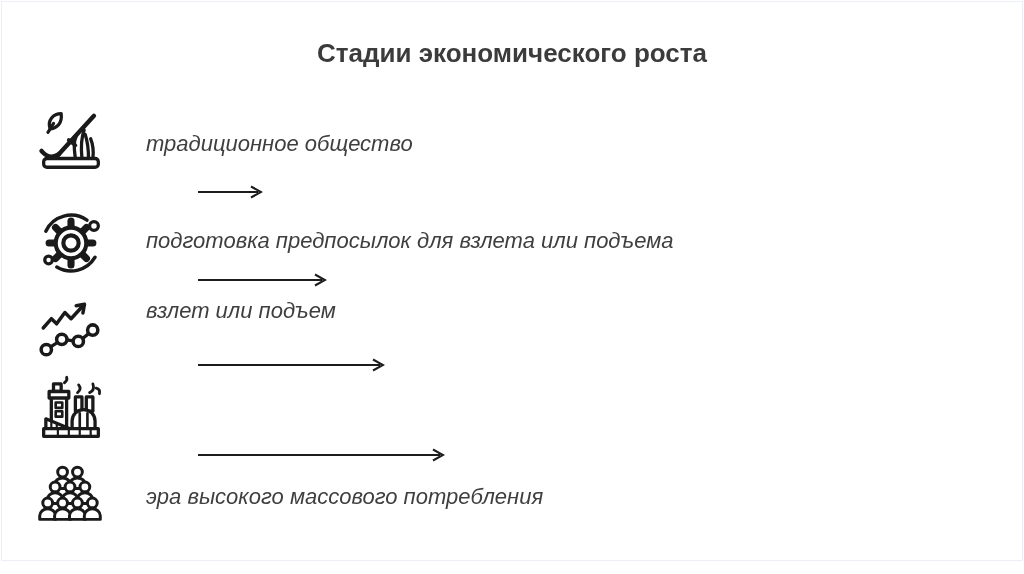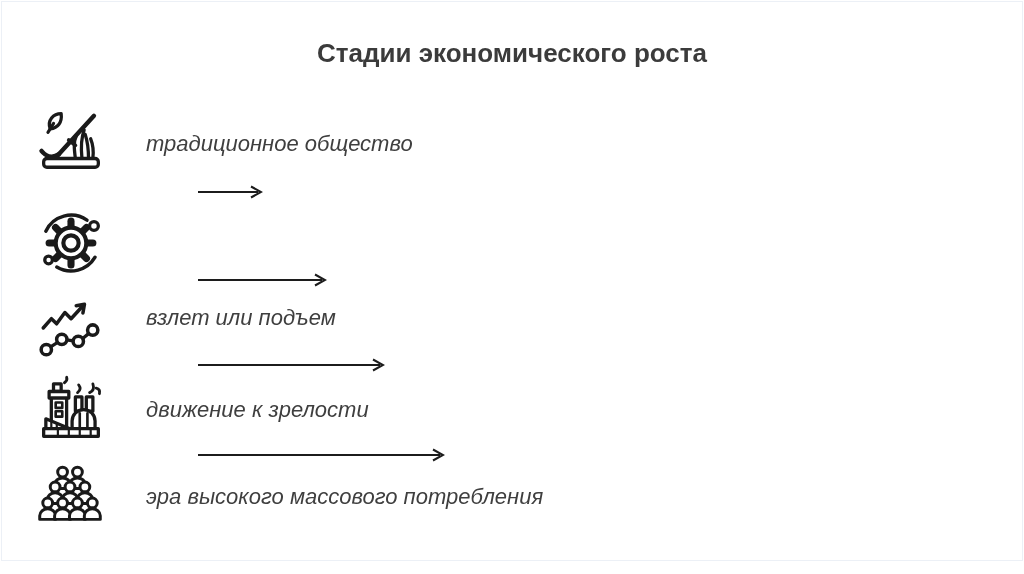--- a/index.html
+++ b/index.html
@@ -17,21 +17,21 @@
   }
   .icon{position:absolute;left:36px;width:70px;display:block;}
   .icon svg{display:block;width:100%;height:auto;}
   .label{
     position:absolute;left:146px;font-size:22px;color:#3f3f3f;
     white-space:nowrap;line-height:28px;font-style:italic;
   }
   .arrow{position:absolute;}
   .i1{top:106px;} .l1{top:130px;}
   .i2{top:208px;} .l2{top:227px;}
-  .i3{top:296px;width:66px;} .l3{top:304px;text-align:right;}
+  .i3{top:296px;width:66px;} .l3{top:297px;text-align:right;}
   .i4{top:374px;} .l4{top:396px;}
   .i5{top:462px;width:68px;} .l5{top:483px;}
   .a1{left:197px;top:182px;}
   .a2{left:197px;top:270px;}
   .a3{left:197px;top:355px;}
   .a4{left:197px;top:445px;}
 </style>
 </head>
 <body>
 
@@ -76,20 +76,21 @@
         <line x1="32" y1="12" x2="32" y2="19" transform="rotate(315 32 32)"></line>
       </g>
       <circle cx="32" cy="32" r="14" fill="#ffffff" stroke-width="3.8"></circle>
       <circle cx="32" cy="32" r="7" fill="#ffffff" stroke-width="3.8"></circle>
       <path d="M9 21.2 A25.5 25.5 0 0 1 46.6 11.1" stroke-width="3.2"></path>
       <path d="M54 45 A25.5 25.5 0 0 1 19 54" stroke-width="3.2"></path>
       <circle cx="53" cy="16.5" r="4" fill="#ffffff" stroke-width="3"></circle>
       <circle cx="11.5" cy="47.5" r="3.5" fill="#ffffff" stroke-width="3"></circle>
     </svg>
   </span>
+  <span class="label l2">подготовка предпосылок для взлета или подъема</span>
 
   <svg class="arrow a2" width="130" height="20" viewBox="0 0 130 20" fill="none" stroke="#1c1c1c">
     <line x1="1" y1="10" x2="125" y2="10" stroke-width="1.8"></line>
     <path d="M118 4.5 L128 10 L118 15.5" stroke-width="2"></path>
   </svg>
 
   <span class="icon i3">
     <svg viewBox="0 0 64 64" fill="none" stroke="#1a1a1a" stroke-linecap="round" stroke-linejoin="round">
       <path d="M7 31 L15 22 L20 27 L28 16 L34 22 L46 9" stroke-width="3.4"></path>
       <path d="M39 9.5 L47 8 L45.5 16.5" stroke-width="3.4"></path>
@@ -124,21 +125,20 @@
       <rect x="46" y="21" width="6" height="13" fill="#ffffff" stroke-width="3"></rect>
       <path d="M33 50 L33 43 A10.5 10.5 0 0 1 54 43 L54 50" fill="#ffffff" stroke-width="3"></path>
       <line x1="40" y1="36" x2="40" y2="50" stroke-width="2.4"></line>
       <line x1="47" y1="36" x2="47" y2="50" stroke-width="2.4"></line>
       <path d="M9 50 L9 41 L31 50 Z" fill="#ffffff" stroke-width="3"></path>
       <path d="M14 44 L14 50 M19 46 L19 50 M24 48 L24 50" stroke-width="2"></path>
       <rect x="7" y="50" width="50" height="7" fill="#ffffff" stroke-width="3"></rect>
       <path d="M20 50 V57 M30 50 V57 M40 50 V57 M50 50 V57" stroke-width="2"></path>
     </svg>
   </span>
-  <span class="label l4">движение к зрелости</span>
 
   <svg class="arrow a4" width="248" height="20" viewBox="0 0 248 20" fill="none" stroke="#1c1c1c">
     <line x1="1" y1="10" x2="243" y2="10" stroke-width="1.8"></line>
     <path d="M236 4.5 L246 10 L236 15.5" stroke-width="2"></path>
   </svg>
 
   <span class="icon i5">
     <svg viewBox="0 0 64 64" fill="none" stroke="#1a1a1a" stroke-linejoin="round">
       <defs>
         <g id="p5">

